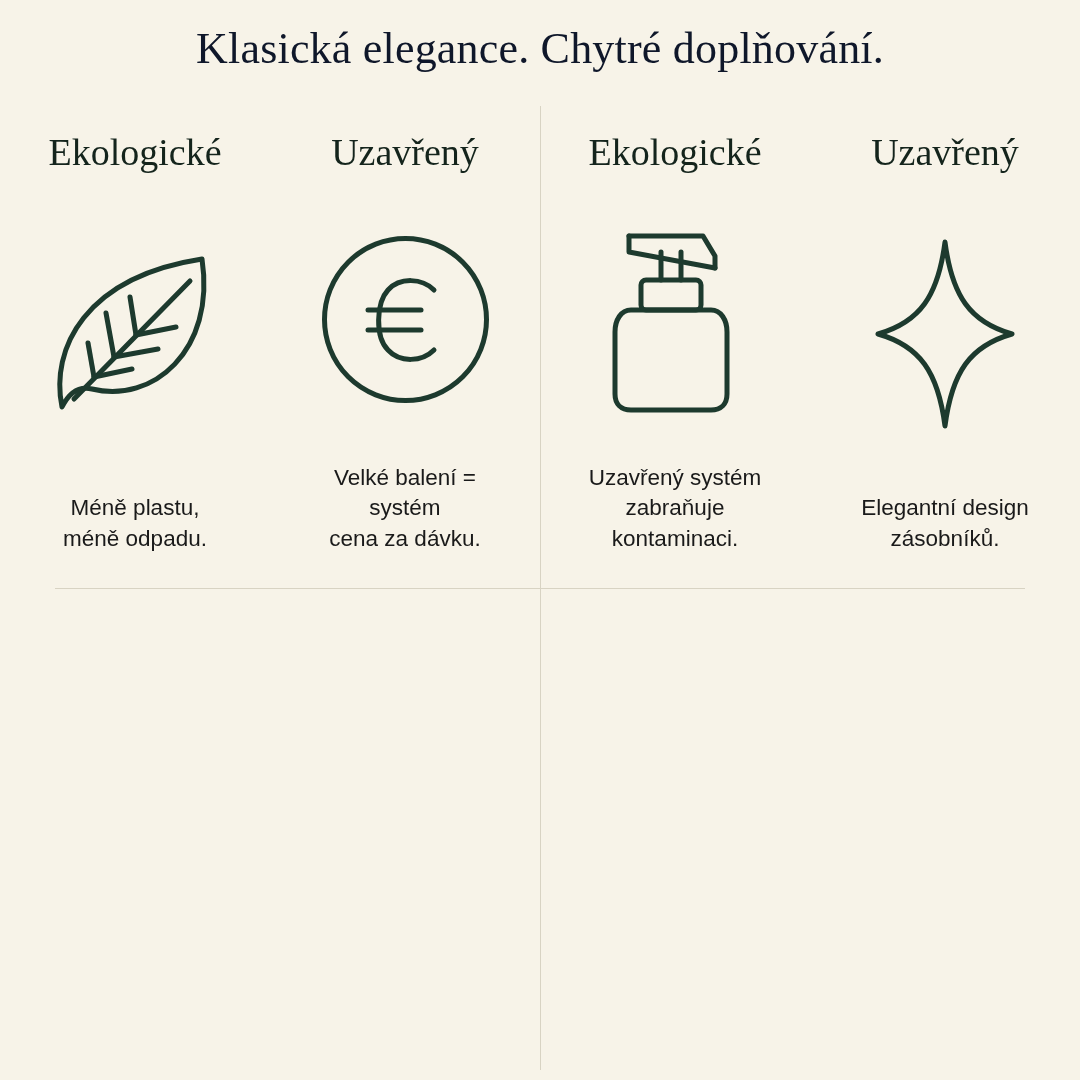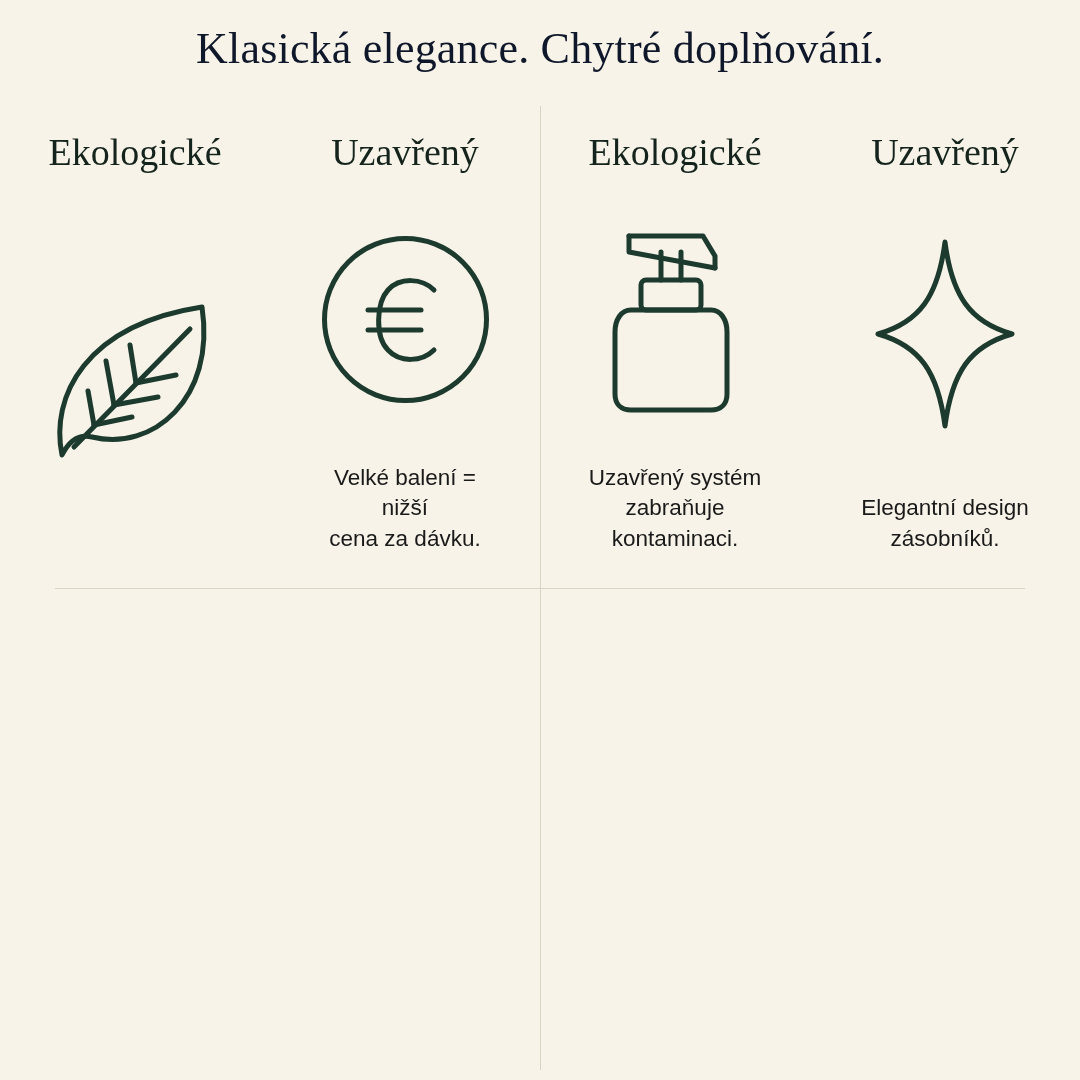--- a/index.html
+++ b/index.html
@@ -115,33 +115,35 @@
           <path d="M22 168 C 10 110, 45 38, 162 20 C 176 112, 112 165, 52 150 C 40 147, 30 152, 22 168 Z"></path>
           <path d="M34 160 L 150 42"></path>
           <path d="M74 118 L 66 74"></path>
           <path d="M74 118 L 118 110"></path>
           <path d="M54 138 L 48 104"></path>
           <path d="M54 138 L 92 130"></path>
           <path d="M96 96 L 90 58"></path>
           <path d="M96 96 L 136 88"></path>
         </svg>
       </div>
+      <div class="cell-caption">Méně plastu,
+méně odpadu.</div>
     </div>
 
     <div class="cell">
       <div class="cell-title">Uzavřený</div>
       <div class="icon-wrap">
         <svg width="175" height="175" viewBox="0 0 175 175" fill="none" stroke="#1d3a2e" stroke-width="5" stroke-linecap="round" stroke-linejoin="round">
           <circle cx="87.5" cy="87.5" r="81"></circle>
           <path d="M116 58 C 104 46, 82 45, 70 58 C 58 71, 57 105, 70 118 C 82 131, 104 130, 116 118"></path>
           <path d="M50 78 L 103 78"></path>
           <path d="M50 98 L 103 98"></path>
         </svg>
       </div>
-      <div class="cell-caption">Velké balení = nižší
+      <div class="cell-caption">Velké balení = systém
 cena za dávku.</div>
     </div>
 
     <div class="cell">
       <div class="cell-title">Ekologické</div>
       <div class="icon-wrap">
         <svg width="160" height="195" viewBox="0 0 160 195" fill="none" stroke="#1d3a2e" stroke-width="5" stroke-linecap="round" stroke-linejoin="round">
           <path d="M34 14 L 108 14 L 120 34 L 120 46"></path>
           <path d="M34 14 L 34 30 L 120 46"></path>
           <path d="M66 30 L 66 58"></path>

